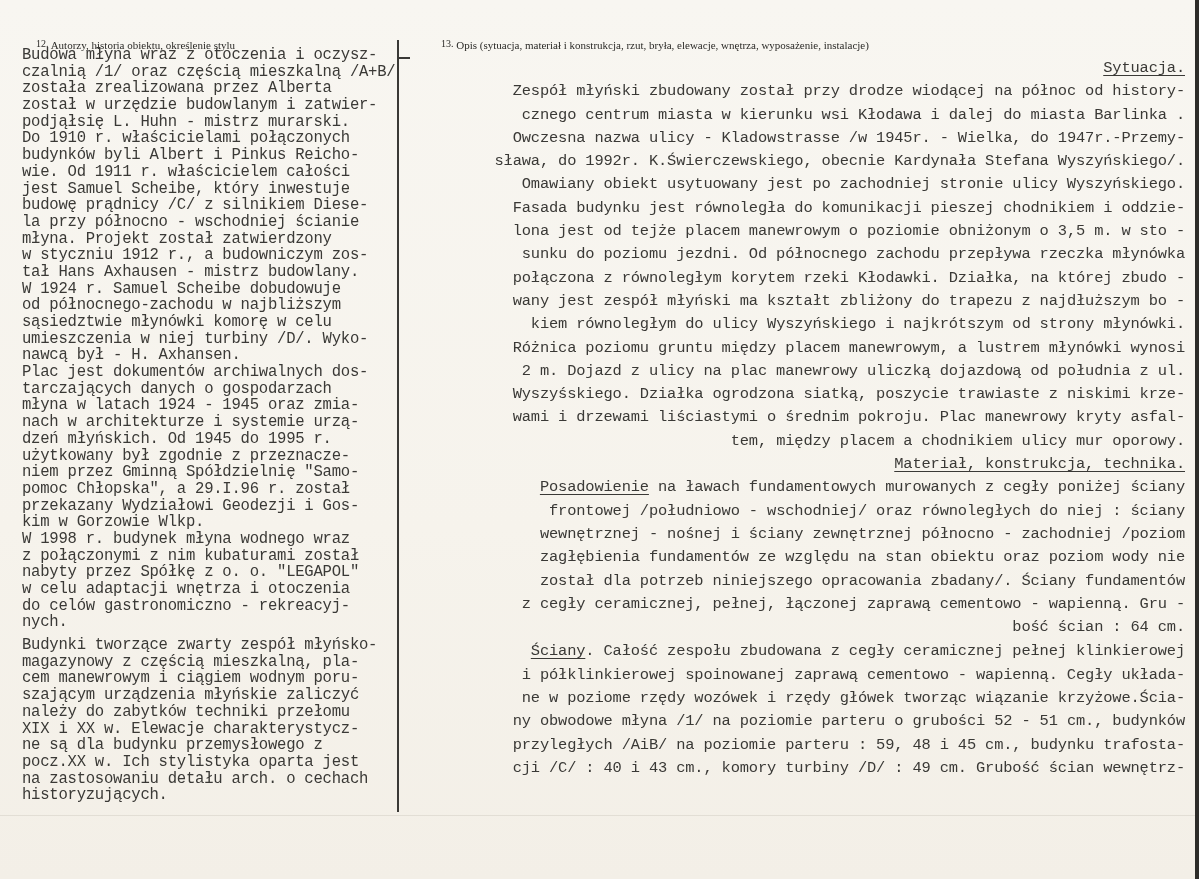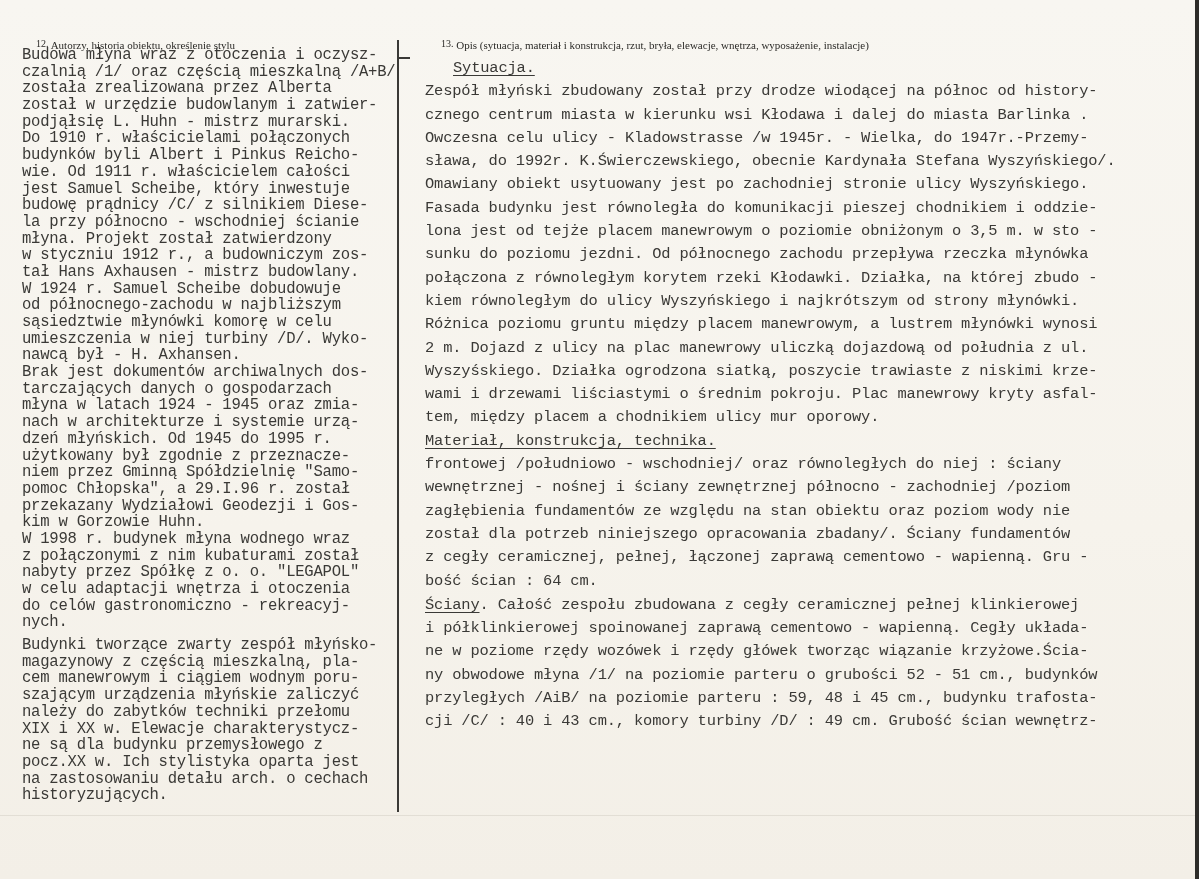--- a/index.html
+++ b/index.html
@@ -37,21 +37,21 @@
     .label .num { font-size: 10px; vertical-align: 2px; }
     .col-left {
       position: absolute; left: 22px; top: 47px; width: 375px;
     }
     .col-left .line {
       height: 16.7px; line-height: 16.7px;
       font-size: 15.6px; letter-spacing: -0.25px; white-space: nowrap;
     }
     .col-left .gap { height: 6px; }
     .col-right {
-      position: absolute; left: 425px; top: 57px; width: 760px;
+      position: absolute; left: 425px; top: 57px; width: 760px; text-align: right;
     }
     .col-right .line {
       height: 23.3px; line-height: 23.3px;
       font-size: 15.4px; letter-spacing: -0.15px; white-space: nowrap;
     }
     .u { text-decoration: underline; text-underline-offset: 3px; }
   </style>
 </head>
 <body>
 
@@ -85,30 +85,30 @@
     <div class="line">budowę prądnicy /C/ z silnikiem Diese-</div>
     <div class="line">la przy północno - wschodniej ścianie</div>
     <div class="line">młyna. Projekt został zatwierdzony</div>
     <div class="line">w styczniu 1912 r., a budowniczym zos-</div>
     <div class="line">tał Hans Axhausen - mistrz budowlany.</div>
     <div class="line">W 1924 r. Samuel Scheibe dobudowuje</div>
     <div class="line">od północnego-zachodu w najbliższym</div>
     <div class="line">sąsiedztwie młynówki komorę w celu</div>
     <div class="line">umieszczenia w niej turbiny /D/. Wyko-</div>
     <div class="line">nawcą był - H. Axhansen.</div>
-    <div class="line">Brak jest dokumentów archiwalnych dos-</div>
+    <div class="line">Plac jest dokumentów archiwalnych dos-</div>
     <div class="line">tarczających danych o gospodarzach</div>
     <div class="line">młyna w latach 1924 - 1945 oraz zmia-</div>
     <div class="line">nach w architekturze i systemie urzą-</div>
     <div class="line">dzeń młyńskich. Od 1945 do 1995 r.</div>
     <div class="line">użytkowany był zgodnie z przeznacze-</div>
     <div class="line">niem przez Gminną Spółdzielnię "Samo-</div>
     <div class="line">pomoc Chłopska", a 29.I.96 r. został</div>
     <div class="line">przekazany Wydziałowi Geodezji i Gos-</div>
-    <div class="line">kim w Gorzowie Huhn.</div>
+    <div class="line">kim w Gorzowie Wlkp.</div>
     <div class="line">W 1998 r. budynek młyna wodnego wraz</div>
     <div class="line">z połączonymi z nim kubaturami został</div>
     <div class="line">nabyty przez Spółkę z o. o. "LEGAPOL"</div>
     <div class="line">w celu adaptacji wnętrza i otoczenia</div>
     <div class="line">do celów gastronomiczno - rekreacyj-</div>
     <div class="line">nych.</div>
     <div class="gap"></div>
     <div class="line">Budynki tworzące zwarty zespół młyńsko-</div>
     <div class="line">magazynowy z częścią mieszkalną, pla-</div>
     <div class="line">cem manewrowym i ciągiem wodnym poru-</div>
@@ -120,38 +120,42 @@
     <div class="line">na zastosowaniu detału arch. o cechach</div>
     <div class="line">historyzujących.</div>
   </div>
 
   <div class="col-right">
     <div class="line" style="padding-left:28px;">
       <span class="u">Sytuacja.</span>
     </div>
     <div class="line">Zespół młyński zbudowany został przy drodze wiodącej na północ od history-</div>
     <div class="line">cznego centrum miasta w kierunku wsi Kłodawa i dalej do miasta Barlinka .</div>
-    <div class="line">Owczesna celu ulicy - Kladowstrasse /w 1945r. - Wielka, do 1947r.-Przemy-</div>
+    <div class="line">Owczesna nazwa ulicy - Kladowstrasse /w 1945r. - Wielka, do 1947r.-Przemy-</div>
     <div class="line">sława, do 1992r. K.Świerczewskiego, obecnie Kardynała Stefana Wyszyńskiego/.</div>
     <div class="line">Omawiany obiekt usytuowany jest po zachodniej stronie ulicy Wyszyńskiego.</div>
     <div class="line">Fasada budynku jest równoległa do komunikacji pieszej chodnikiem i oddzie-</div>
     <div class="line">lona jest od tejże placem manewrowym o poziomie obniżonym o 3,5 m. w sto -</div>
     <div class="line">sunku do poziomu jezdni. Od północnego zachodu przepływa rzeczka młynówka</div>
     <div class="line">połączona z równoległym korytem rzeki Kłodawki. Działka, na której zbudo -</div>
+    <div class="line">wany jest zespół młyński ma kształt zbliżony do trapezu z najdłuższym bo -</div>
     <div class="line">kiem równoległym do ulicy Wyszyńskiego i najkrótszym od strony młynówki.</div>
     <div class="line">Różnica poziomu gruntu między placem manewrowym, a lustrem młynówki wynosi</div>
     <div class="line">2 m. Dojazd z ulicy na plac manewrowy uliczką dojazdową od południa z ul.</div>
     <div class="line">Wyszyśskiego. Działka ogrodzona siatką, poszycie trawiaste z niskimi krze-</div>
     <div class="line">wami i drzewami liściastymi o średnim pokroju. Plac manewrowy kryty asfal-</div>
     <div class="line">tem, między placem a chodnikiem ulicy mur oporowy.</div>
 
     <div class="line">
       <span class="u">Materiał, konstrukcja, technika.</span>
     </div>
 
+    <div class="line">
+      <span class="u">Posadowienie</span><span>  na ławach fundamentowych murowanych z cegły poniżej ściany</span>
+    </div>
     <div class="line">frontowej /południowo - wschodniej/ oraz równoległych do niej : ściany</div>
     <div class="line">wewnętrznej - nośnej i ściany zewnętrznej północno - zachodniej /poziom</div>
     <div class="line">zagłębienia fundamentów ze względu na stan obiektu oraz poziom wody nie</div>
     <div class="line">został dla potrzeb niniejszego opracowania zbadany/. Ściany fundamentów</div>
     <div class="line">z cegły ceramicznej, pełnej, łączonej zaprawą cementowo - wapienną. Gru -</div>
     <div class="line">bość ścian : 64 cm.</div>
 
     <div class="line" style="margin-top:1px;">
       <span class="u">Ściany</span><span>.  Całość zespołu zbudowana z cegły ceramicznej pełnej klinkierowej</span>
     </div>

